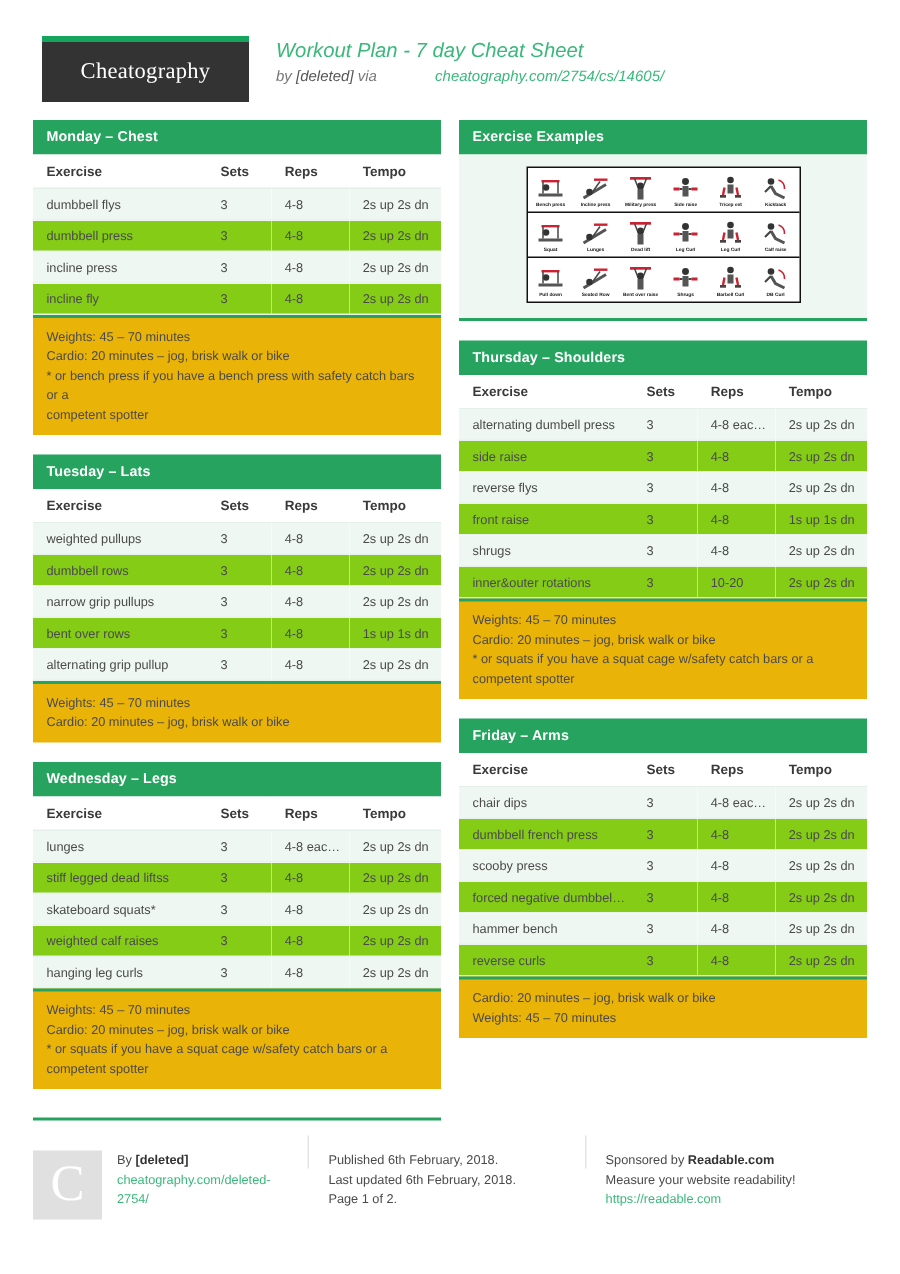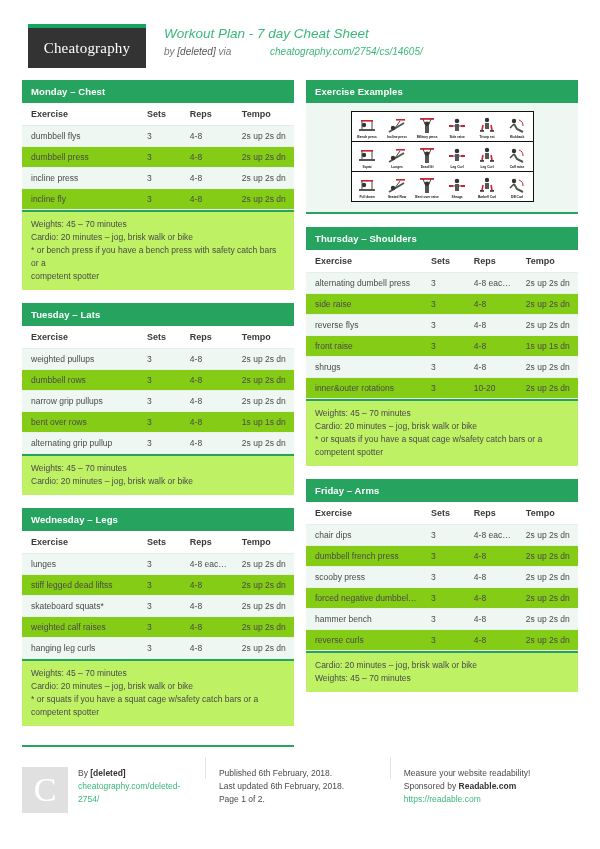--- a/index.html
+++ b/index.html
@@ -8,21 +8,21 @@
     background:#ffffff;
     font-family:"Liberation Sans", sans-serif;
     color:#333;
     overflow:hidden;
   }
   .page{position:relative;width:600px;height:849px;padding:0;box-sizing:border-box;}
 
   
   .header{display:flex;align-items:flex-start;padding:24px 0 0 28px;}
   .logo{
-    width:118px;height:44px;background:#333333;
+    width:138px;height:44px;background:#333333;
     border-top:4px solid #17a45f;
     box-sizing:border-box;
     display:flex;align-items:center;justify-content:center;
     flex:0 0 auto;
   }
   .logo-text{
     font-family:"Liberation Serif", serif;
     color:#ffffff;font-size:15px;letter-spacing:.2px;
   }
   .title-block{margin-left:18px;padding-top:2px;font-style:italic;}
@@ -61,21 +61,21 @@
   table.sheet tr.odd td{background:#eef7f2;}
   table.sheet tr.even td{background:#84cc16;}
   .c-ex{width:46%;}
   .c-sets{width:14%;}
   .c-reps{width:18%;}
   .c-tempo{width:22%;}
 
   .notes{
     border-top:2px solid #25a35f;
     padding:6px 9px 7px 9px;
-    background:#bef264;
+    background:#eab308;
   }
   .notes .n{font-size:8.5px;color:#4a4a4a;line-height:13px;}
 
   
   .img-card .img-body{
     background:#eef7f2;padding:8px 6px 10px 6px;
     border-bottom:2px solid #25a35f;
     display:flex;justify-content:center;
   }
   .ex-chart{
@@ -651,19 +651,19 @@
         <div><span>By </span><b>[deleted]</b></div>
         <div><a href="#">cheatography.com/deleted-2754/</a></div>
       </div>
     </div>
     <div class="fcol f2">
       <div class="f-line">Published 6th February, 2018.</div>
       <div class="f-line">Last updated 6th February, 2018.</div>
       <div class="f-line">Page 1 of 2.</div>
     </div>
     <div class="fcol f3">
+      <div class="f-line"><span>Sponsored by </span><b>Readable.com</b></div>
       <div class="f-line">Measure your website readability!</div>
-      <div class="f-line"><span>Sponsored by </span><b>Readable.com</b></div>
       <div class="f-line"><a href="#">https://readable.com</a></div>
     </div>
   </div>
 
 </div>
 
 </body></html>

